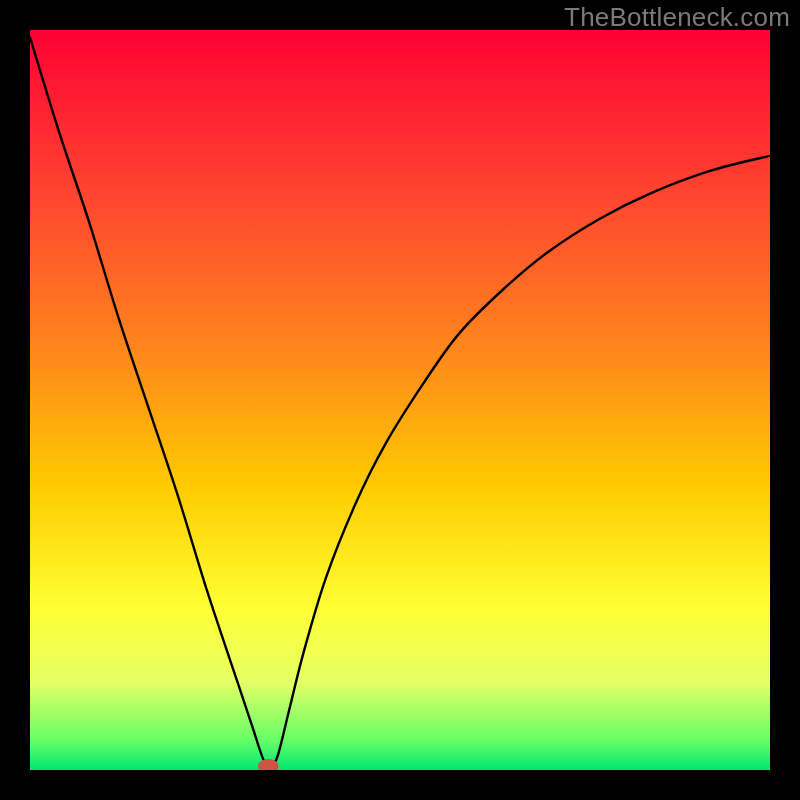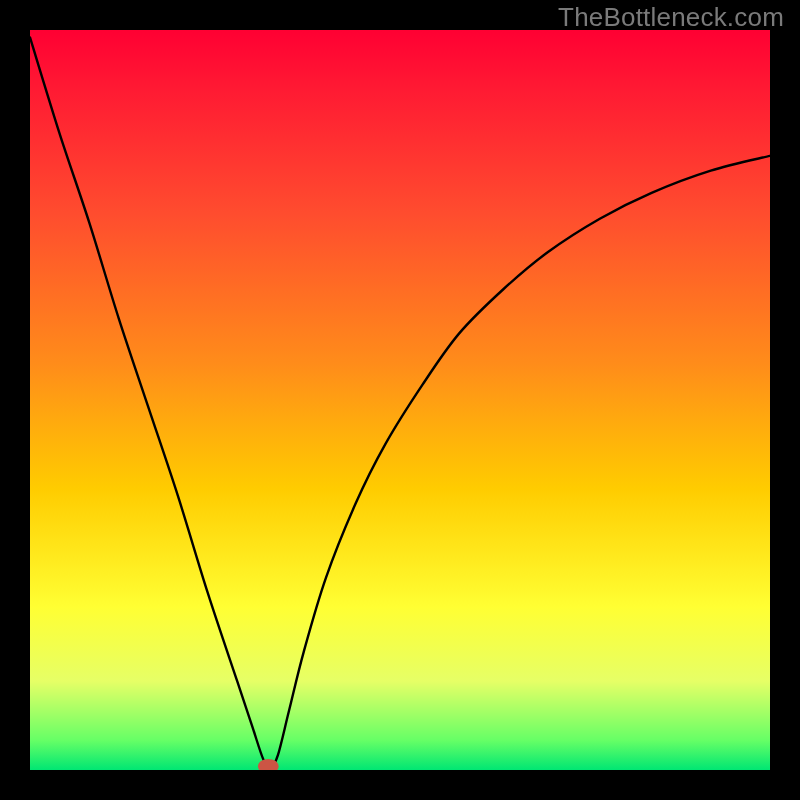--- a/index.html
+++ b/index.html
@@ -33,21 +33,21 @@
       #ffcc00 62%,
       #ffff33 78%,
       #e6ff66 88%,
       #66ff66 96%,
       #00e673 100%
     );
   }
   .watermark {
     position: absolute;
     top: 2px;
-    right: 16px;
+    right: 10px;
     color: #7a7a7a;
     font-size: 26px;
     font-weight: 400;
     letter-spacing: 0.2px;
     user-select: none;
   }
   svg.curve {
     position: absolute;
     left: 0;
     top: 0;

